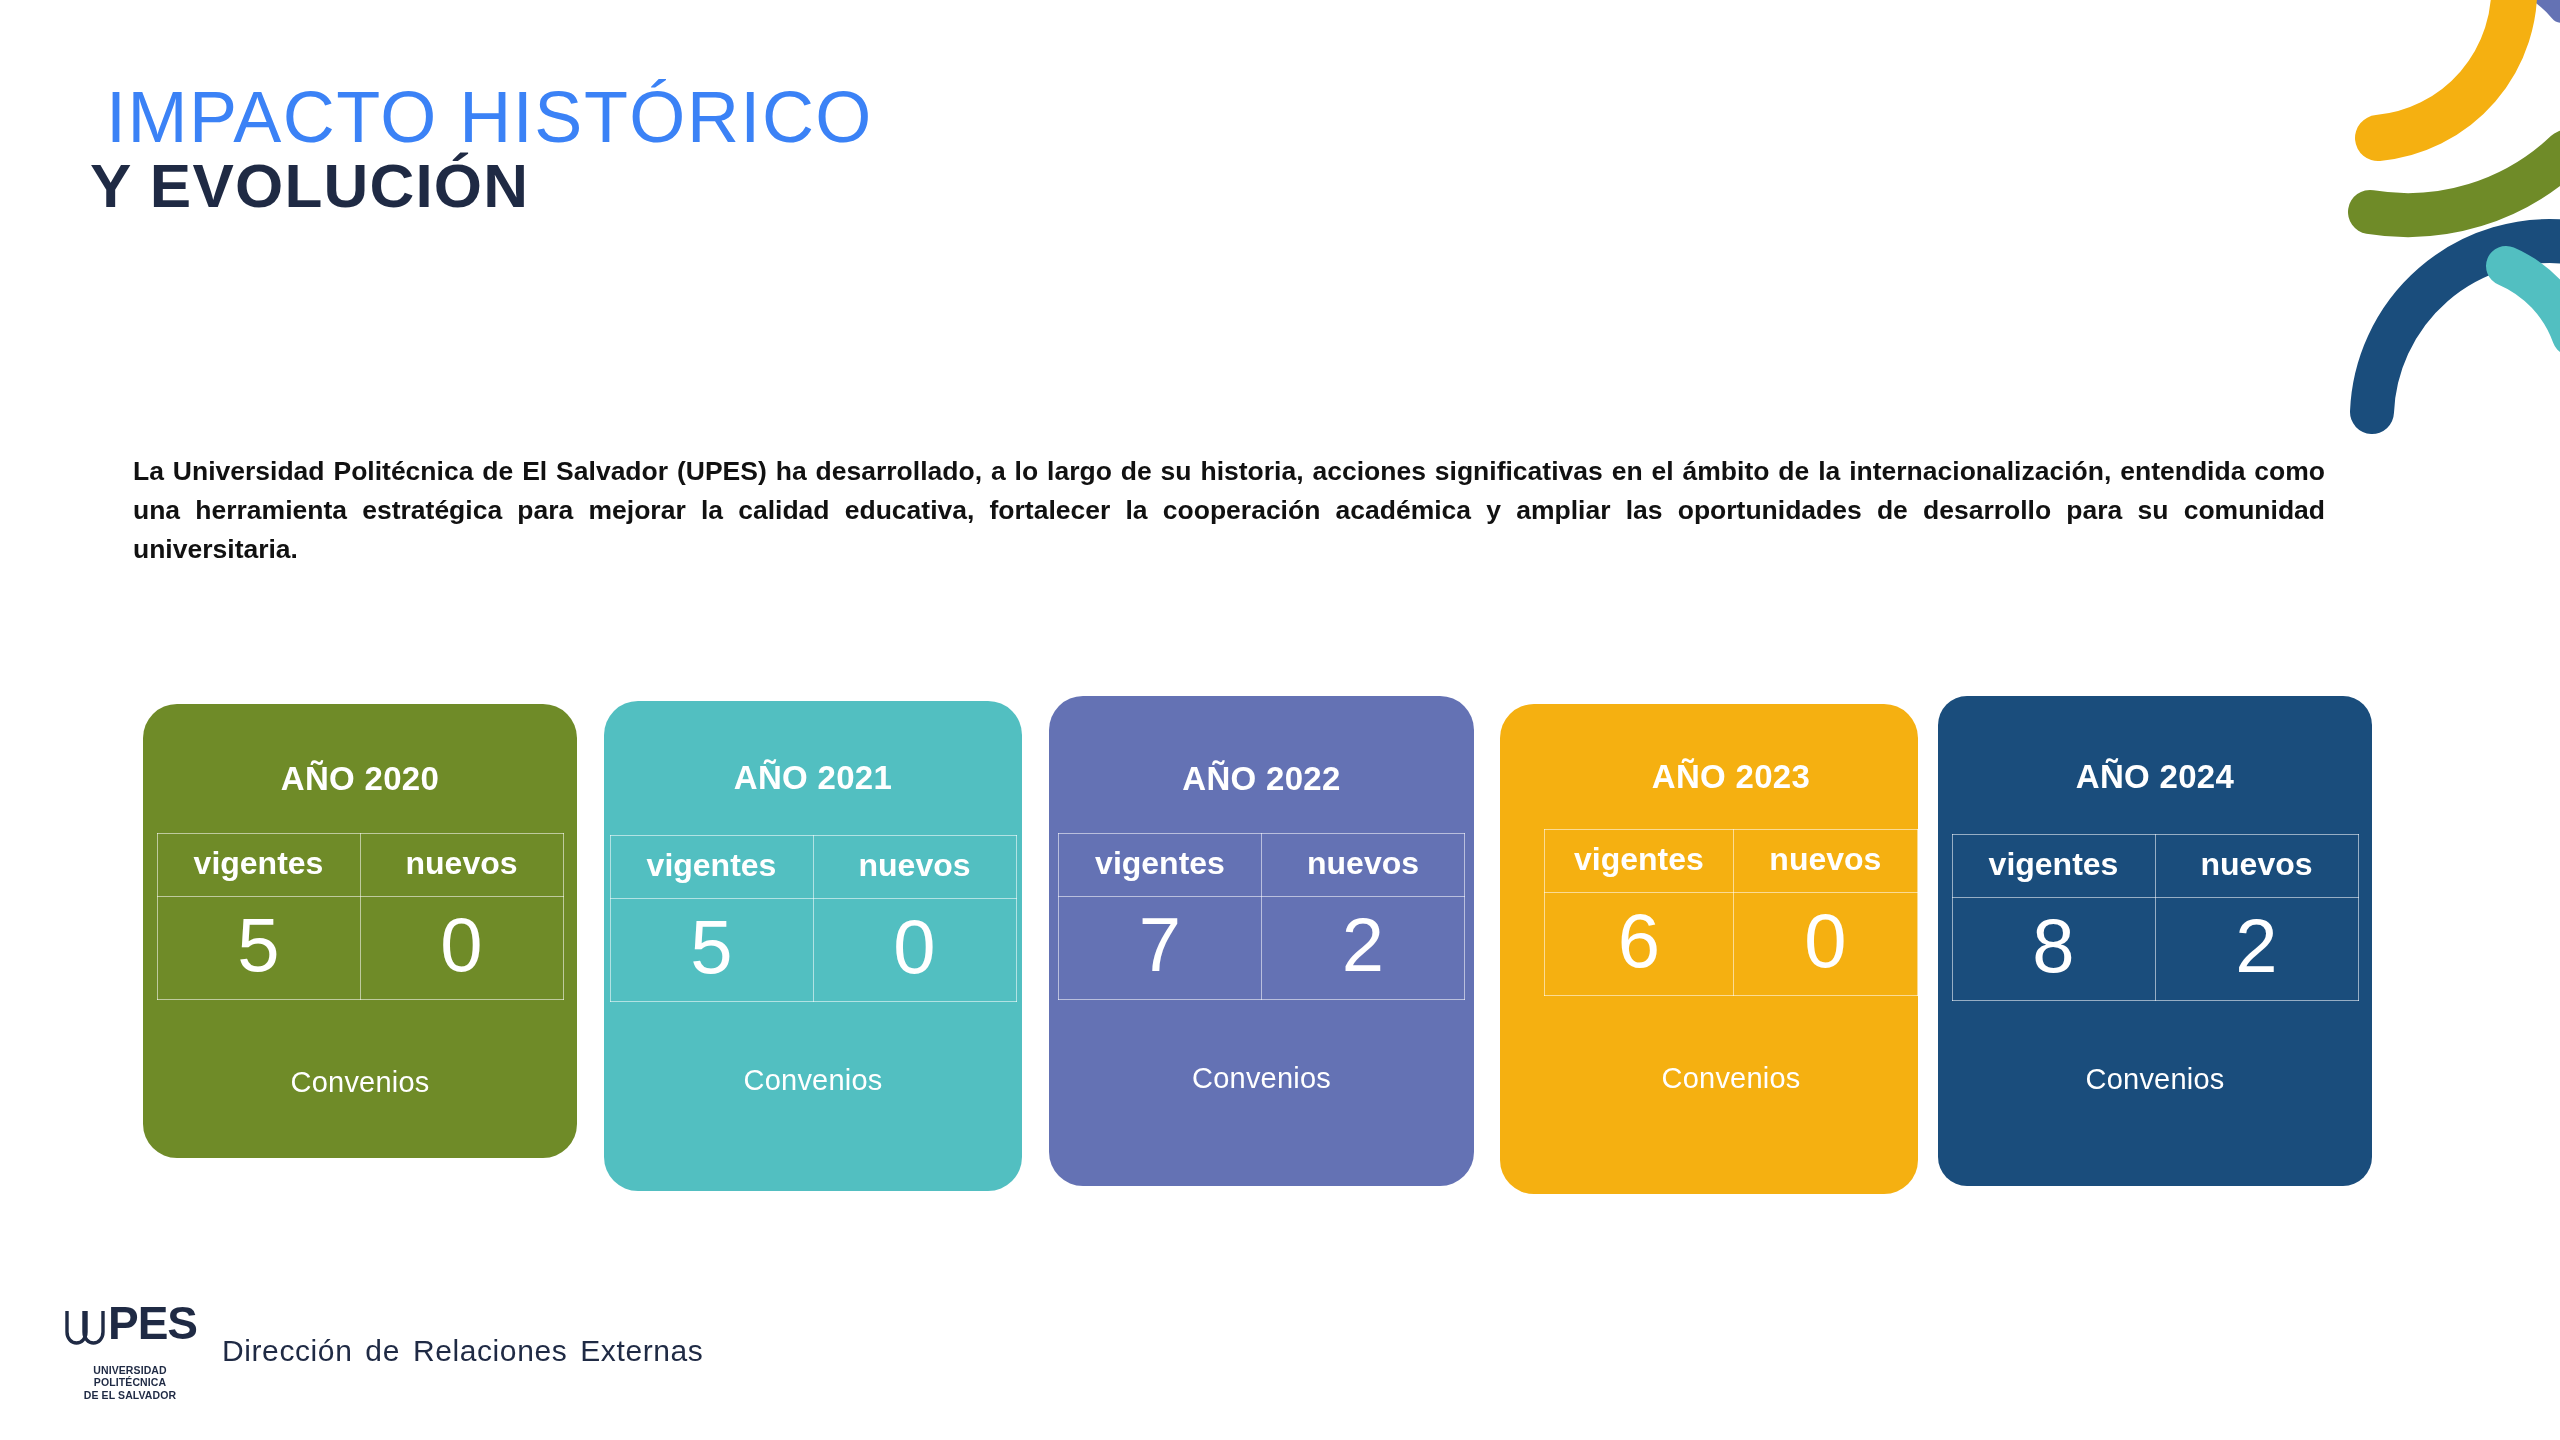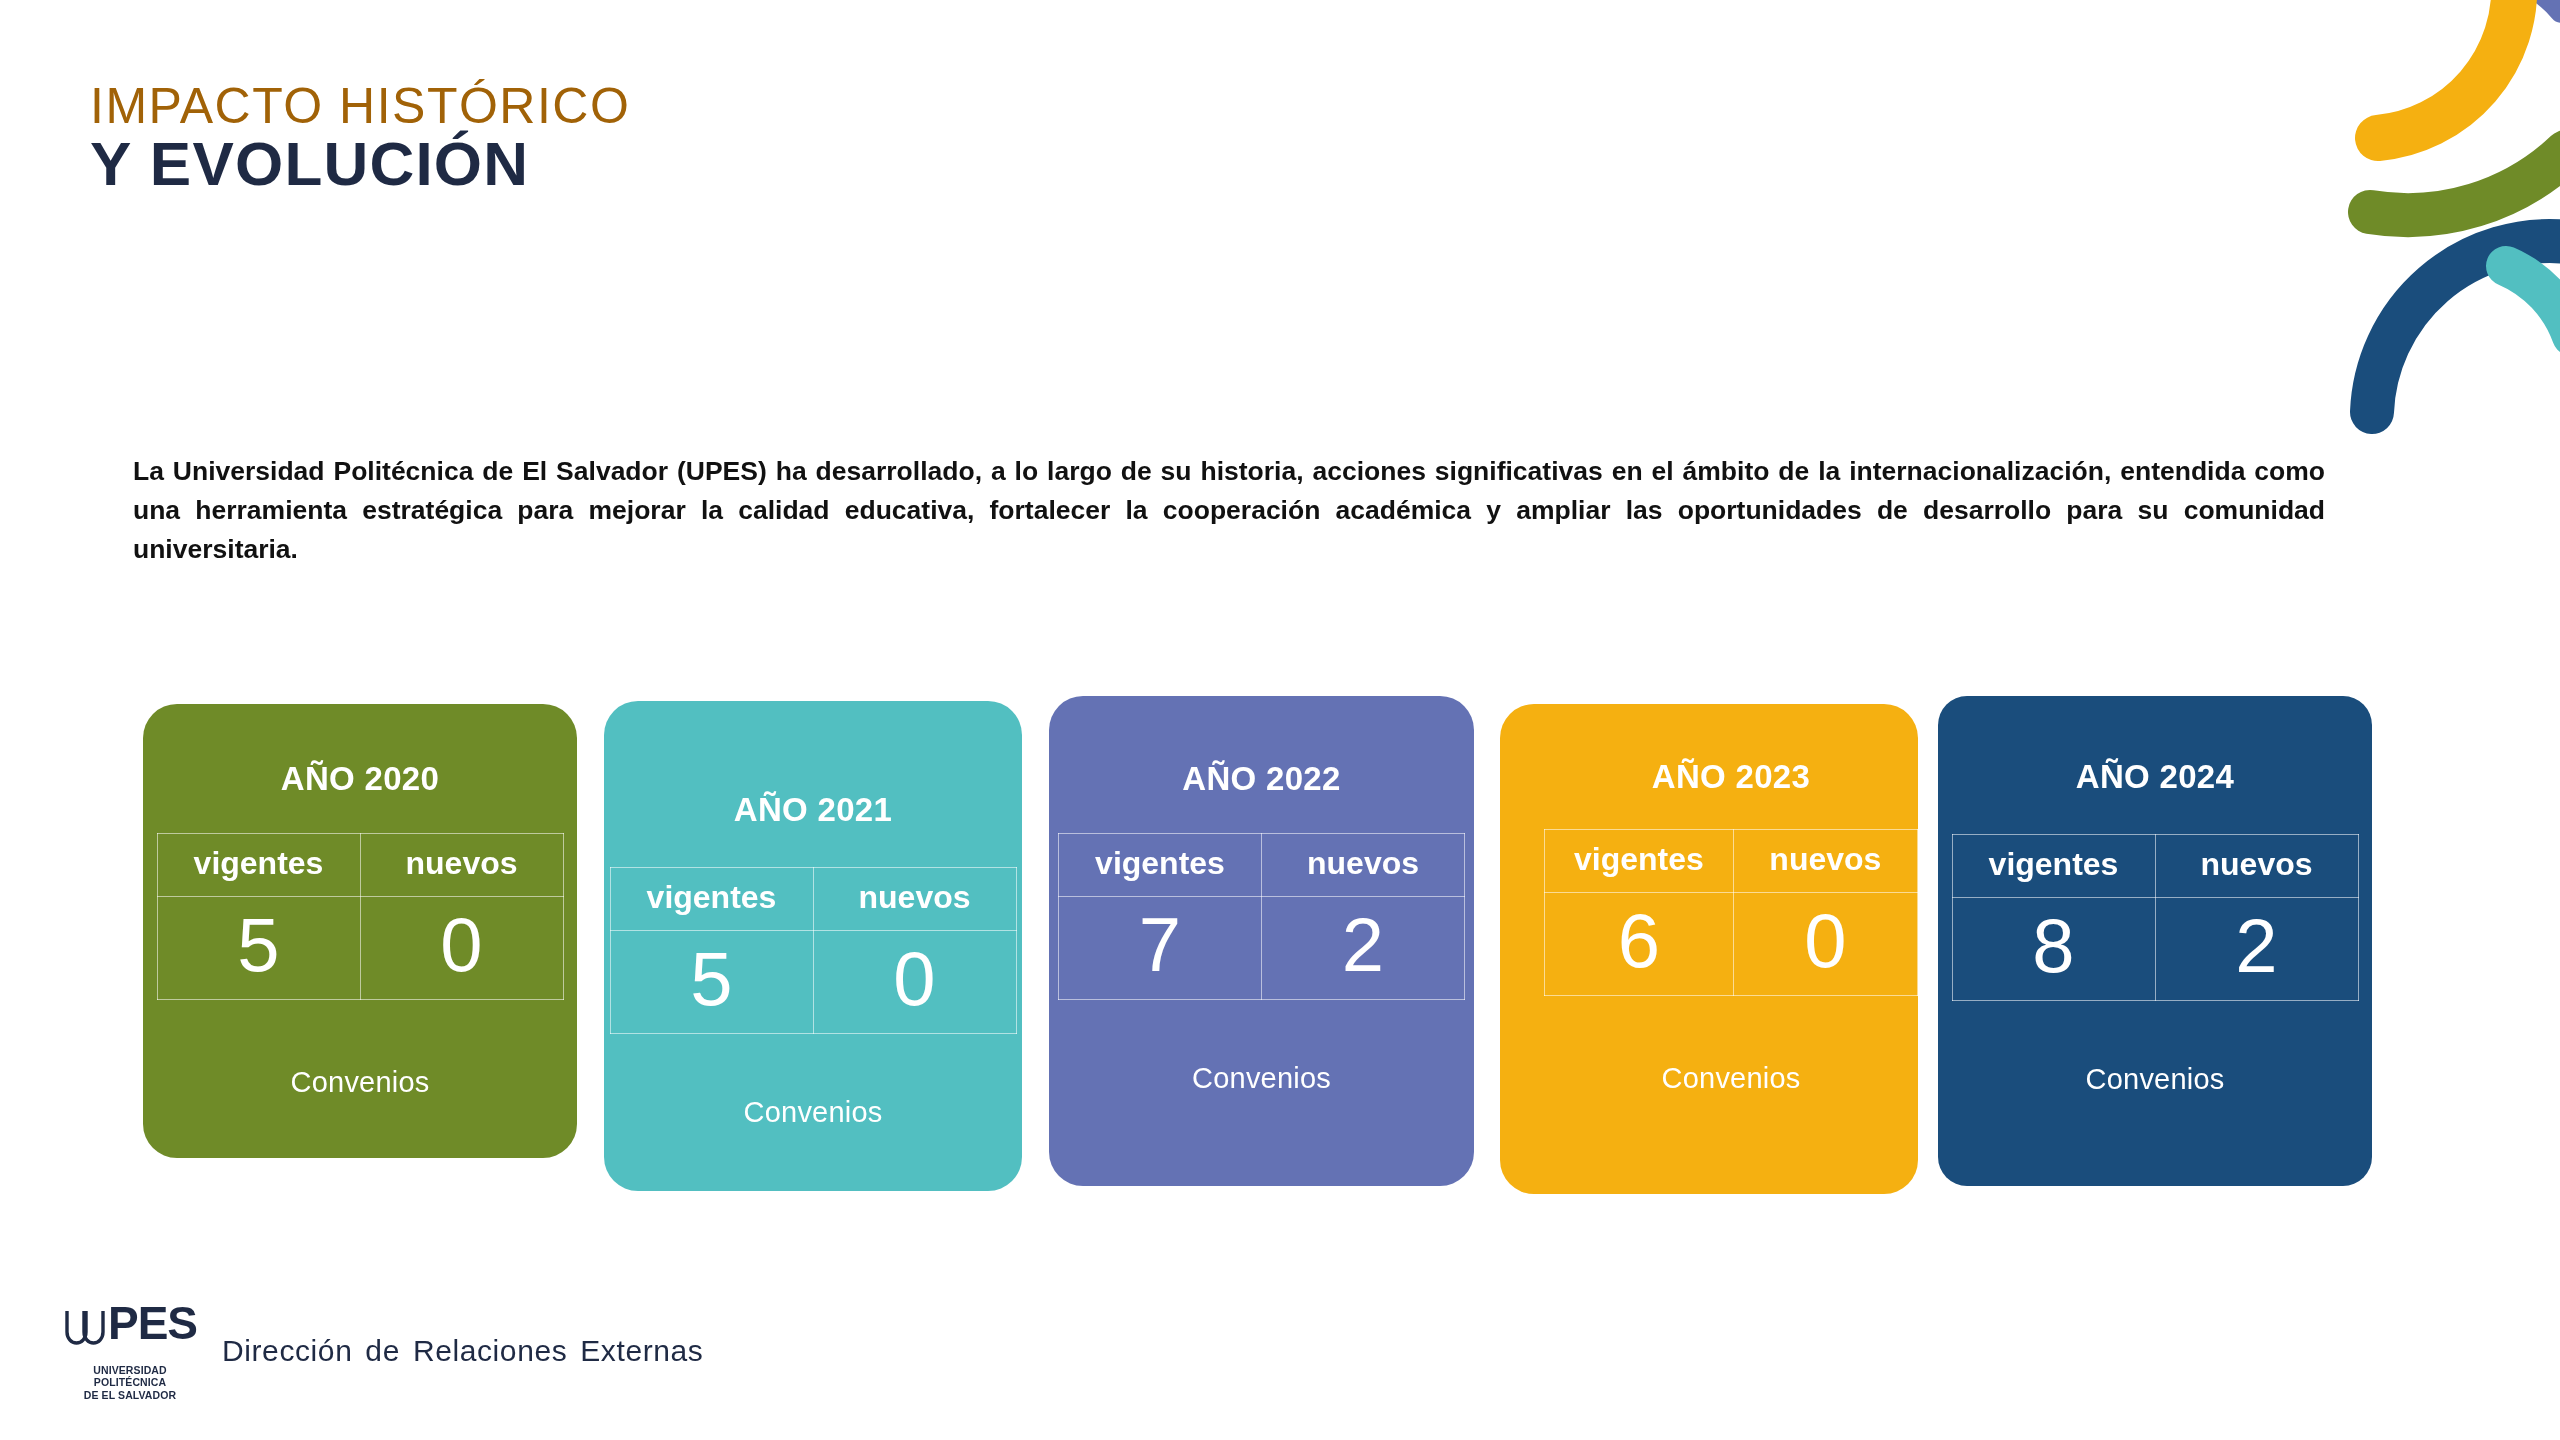--- a/index.html
+++ b/index.html
@@ -32,26 +32,27 @@
   }
   .deco svg { display: block; }
 
   
   .title-block {
     position: absolute;
     left: 90px;
     top: 82px;
   }
   .title-line1 {
-    font-size: 50px;
+    font-size: 72px;
     line-height: 0.98;
     letter-spacing: 1.5px;
     font-weight: 300;
-    color: #a16207;
+    color: #3b82f6;
     white-space: nowrap;
+    margin-left: 16px;
   }
   .title-line2 {
     font-size: 62px;
     line-height: 1.06;
     letter-spacing: 1.2px;
     font-weight: 700;
     color: #1f2a44;
     white-space: nowrap;
   }
 
@@ -218,21 +219,21 @@
         <tr>
           <td>5</td>
           <td>0</td>
         </tr>
       </tbody>
         </table>
       <div class="card-footer" style="margin-top:66px;">Convenios</div>
     </div>
 
     <div class="card" style="background:#52bfc1; width:418px; height:490px; margin-left:27px; margin-top:1px;">
-      <div class="card-title" style="margin-top:90px;text-align:center;">AÑO 2021</div>
+      <div class="card-title" style="margin-top:58px;text-align:center;">AÑO 2021</div>
       <table class="card-table" style="margin-top:38px;">
         <tbody>
             <tr>
           <th>vigentes</th>
           <th>nuevos</th>
         </tr>
         <tr>
           <td>5</td>
           <td>0</td>
         </tr>

